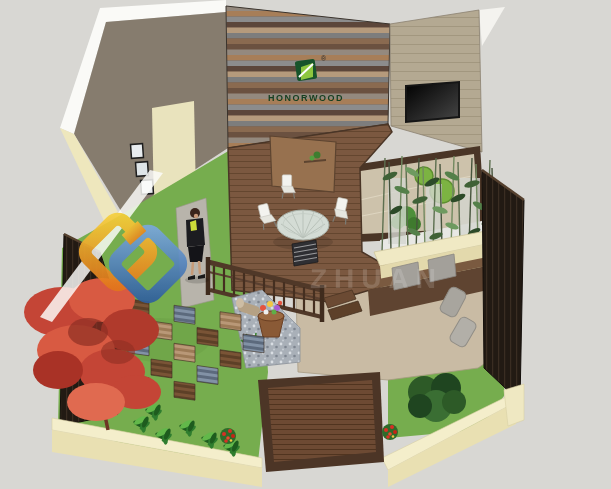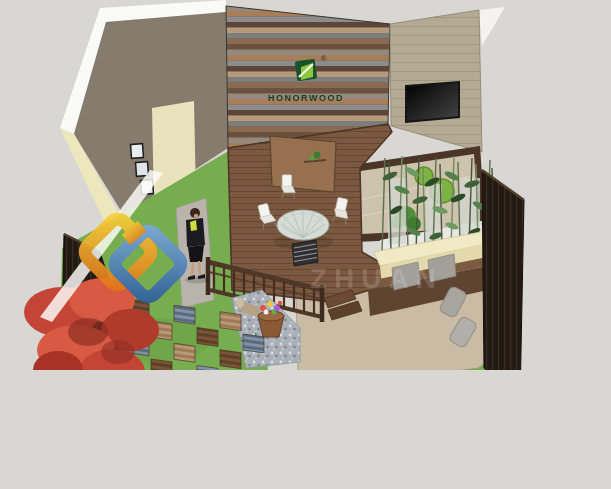--- a/index.html
+++ b/index.html
@@ -1,16 +1,16 @@
 <!DOCTYPE html>
 <html><head>
 <meta charset="utf-8">
 <style>
   html,body{margin:0;padding:0;background:#d8d7d3;}
-  .stage{position:relative;width:611px;height:370px;overflow:hidden;font-family:"Liberation Sans",sans-serif;}
+  .stage{position:relative;width:611px;height:489px;overflow:hidden;font-family:"Liberation Sans",sans-serif;}
   svg{display:block;}
   text{font-family:"Liberation Sans",sans-serif;}
   .logo-text{font-weight:bold;letter-spacing:1.5px;}
   .wm-text{font-weight:bold;letter-spacing:7px;}
 </style>
 </head>
 <body>
 
 <div class="stage">
 <svg width="611" height="489" viewBox="0 0 611 489">

